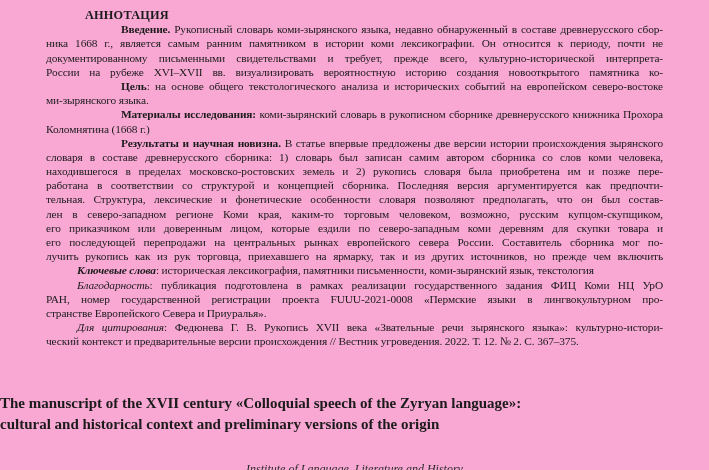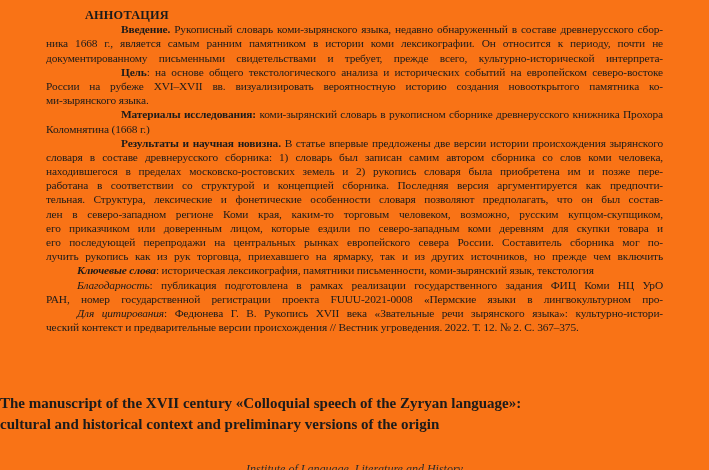--- a/index.html
+++ b/index.html
@@ -1,20 +1,20 @@
 <!DOCTYPE html>
 <html><head>
 <meta charset="utf-8">
 <style>
   html, body { margin: 0; padding: 0; background: #e8e8e8; }
   .page {
     position: relative;
     width: 709px;
     height: 470px;
-    background: #f97316;
+    background: #f9a8d4;
     overflow: hidden;
     font-family: "Liberation Serif", "DejaVu Serif", serif;
     color: #1b1b1b;
   }
   .textcol {
     position: absolute;
     left: 46px;
     top: 8px;
     width: 617px;
   }
@@ -82,22 +82,22 @@
 
   <div class="textcol">
     <div class="heading">АННОТАЦИЯ</div>
     <div>
         <div class="para">
           <div class="line first"><span class="label bold">Введение.</span> Рукописный словарь коми-зырянского языка, недавно обнаруженный в составе древнерусского сбор-</div>
           <div class="line">ника 1668 г., является самым ранним памятником в истории коми лексикографии. Он относится к периоду, почти не</div>
           <div class="line">документированному письменными свидетельствами и требует, прежде всего, культурно-исторической интерпрета-</div>
         </div>
         <div class="para">
+          <div class="line">России на рубеже XVI–XVII вв. визуализировать вероятностную историю создания новооткрытого памятника ко-</div>
           <div class="line first"><span class="label bold">Цель</span>: на основе общего текстологического анализа и исторических событий на европейском северо-востоке</div>
-          <div class="line">России на рубеже XVI–XVII вв. визуализировать вероятностную историю создания новооткрытого памятника ко-</div>
           <div class="line last">ми-зырянского языка.</div>
         </div>
         <div class="para">
           <div class="line first"><span class="label bold">Материалы исследования:</span> коми-зырянский словарь в рукописном сборнике древнерусского книжника Прохора</div>
           <div class="line last">Коломнятина (1668 г.)</div>
         </div>
         <div class="para">
           <div class="line first"><span class="label bold">Результаты и научная новизна.</span> В статье впервые предложены две версии истории происхождения зырянского</div>
           <div class="line">словаря в составе древнерусского сборника: 1) словарь был записан самим автором сборника со слов коми человека,</div>
           <div class="line">находившегося в пределах московско-ростовских земель и 2) рукопись словаря была приобретена им и позже пере-</div>
@@ -107,20 +107,21 @@
           <div class="line">его приказчиком или доверенным лицом, которые ездили по северо-западным коми деревням для скупки товара и</div>
           <div class="line">его последующей перепродажи на центральных рынках европейского севера России. Составитель сборника мог по-</div>
           <div class="line">лучить рукопись как из рук торговца, приехавшего на ярмарку, так и из других источников, но прежде чем включить</div>
         </div>
         <div class="para">
           <div class="line first last"><span class="label bold-italic">Ключевые слова</span>: историческая лексикография, памятники письменности, коми-зырянский язык, текстология</div>
         </div>
         <div class="para">
           <div class="line first"><span class="label italic">Благодарность</span>: публикация подготовлена в рамках реализации государственного задания ФИЦ Коми НЦ УрО</div>
           <div class="line">РАН, номер государственной регистрации проекта FUUU-2021-0008 «Пермские языки в лингвокультурном про-</div>
+          <div class="line last">странстве Европейского Севера и Приуралья».</div>
         </div>
         <div class="para">
           <div class="line first"><span class="label italic">Для цитирования</span>: Федюнева Г. В. Рукопись XVII века «Звательные речи зырянского языка»: культурно-истори-</div>
           <div class="line last">ческий контекст и предварительные версии происхождения // Вестник угроведения. 2022. Т. 12. № 2. С. 367–375.</div>
         </div>
       </div>
   </div>
 
   <div class="title">
     <div>The manuscript of the XVII century «Colloquial speech of the Zyryan language»:</div>

